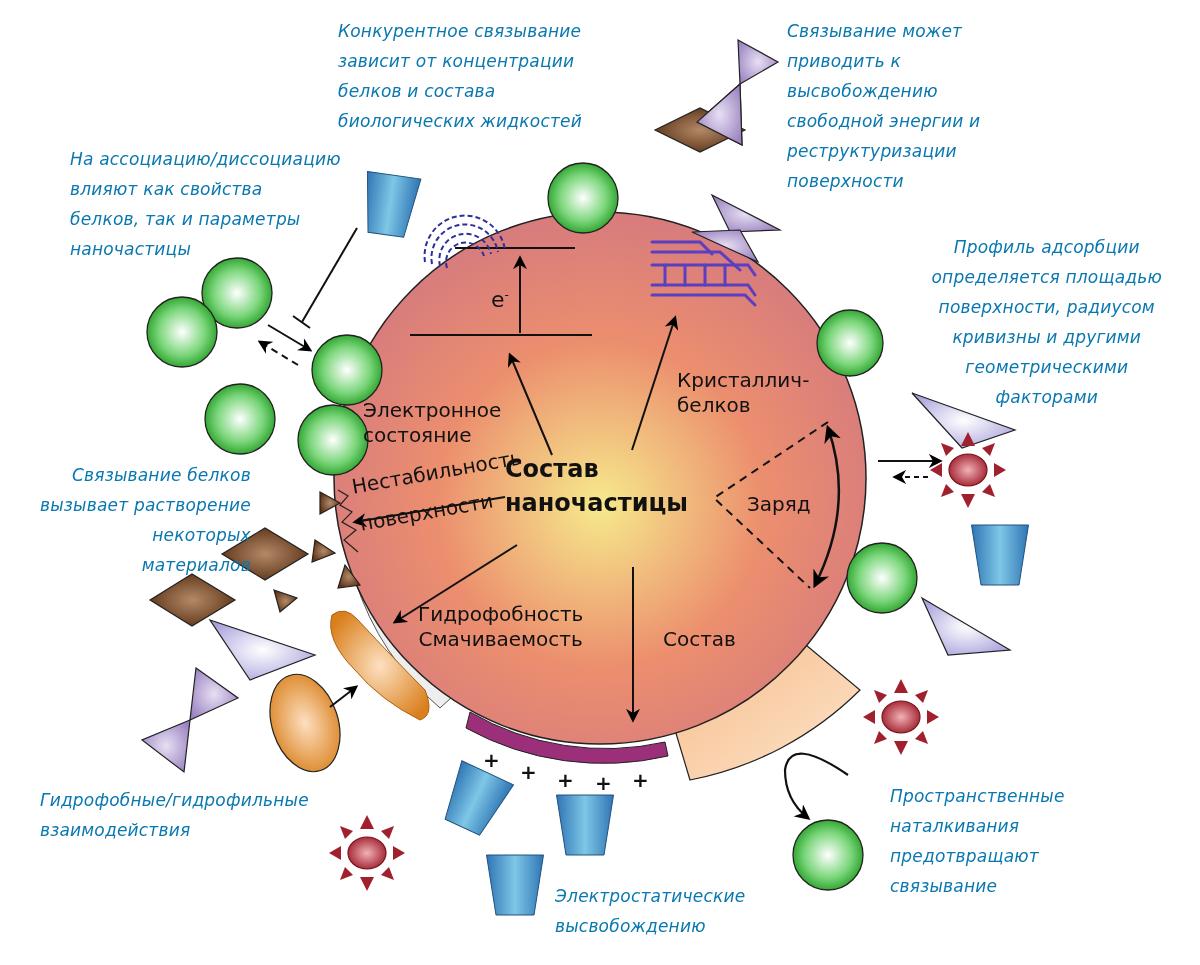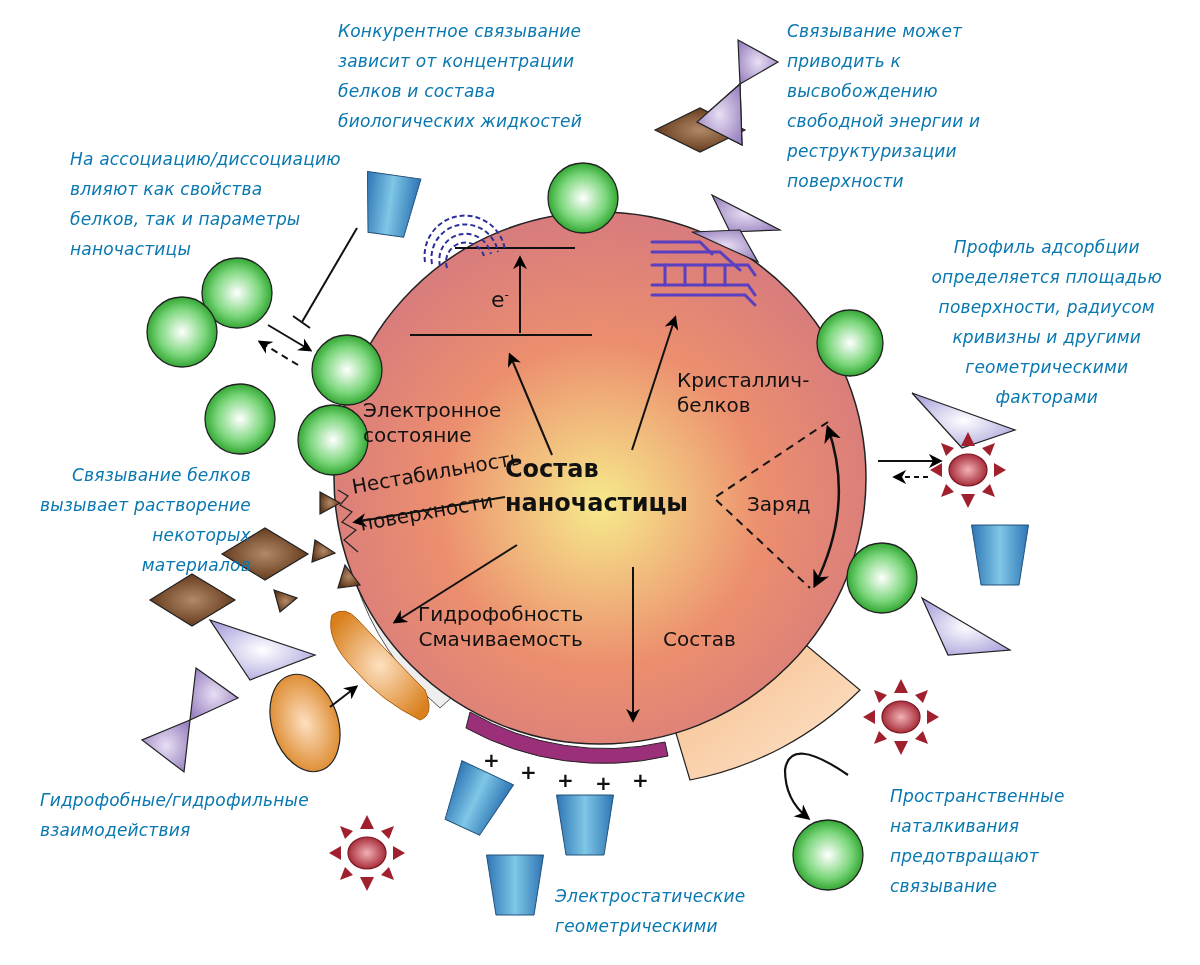--- a/index.html
+++ b/index.html
@@ -228,17 +228,17 @@
 кривизны и другими
 геометрическими
 факторами</span>
 <span class="note" style="left:40px;top:460px;text-align:right;">Связывание белков
 вызывает растворение
 некоторых
 материалов</span>
 <span class="note" style="left:40px;top:785px;">Гидрофобные/гидрофильные
 взаимодействия</span>
 <span class="note" style="left:555px;top:881px;">Электростатические
-геометрическими</span>
+высвобождению</span>
 <span class="note" style="left:890px;top:781px;">Пространственные
 наталкивания
 предотвращают
 связывание</span>
 
 </body></html>

